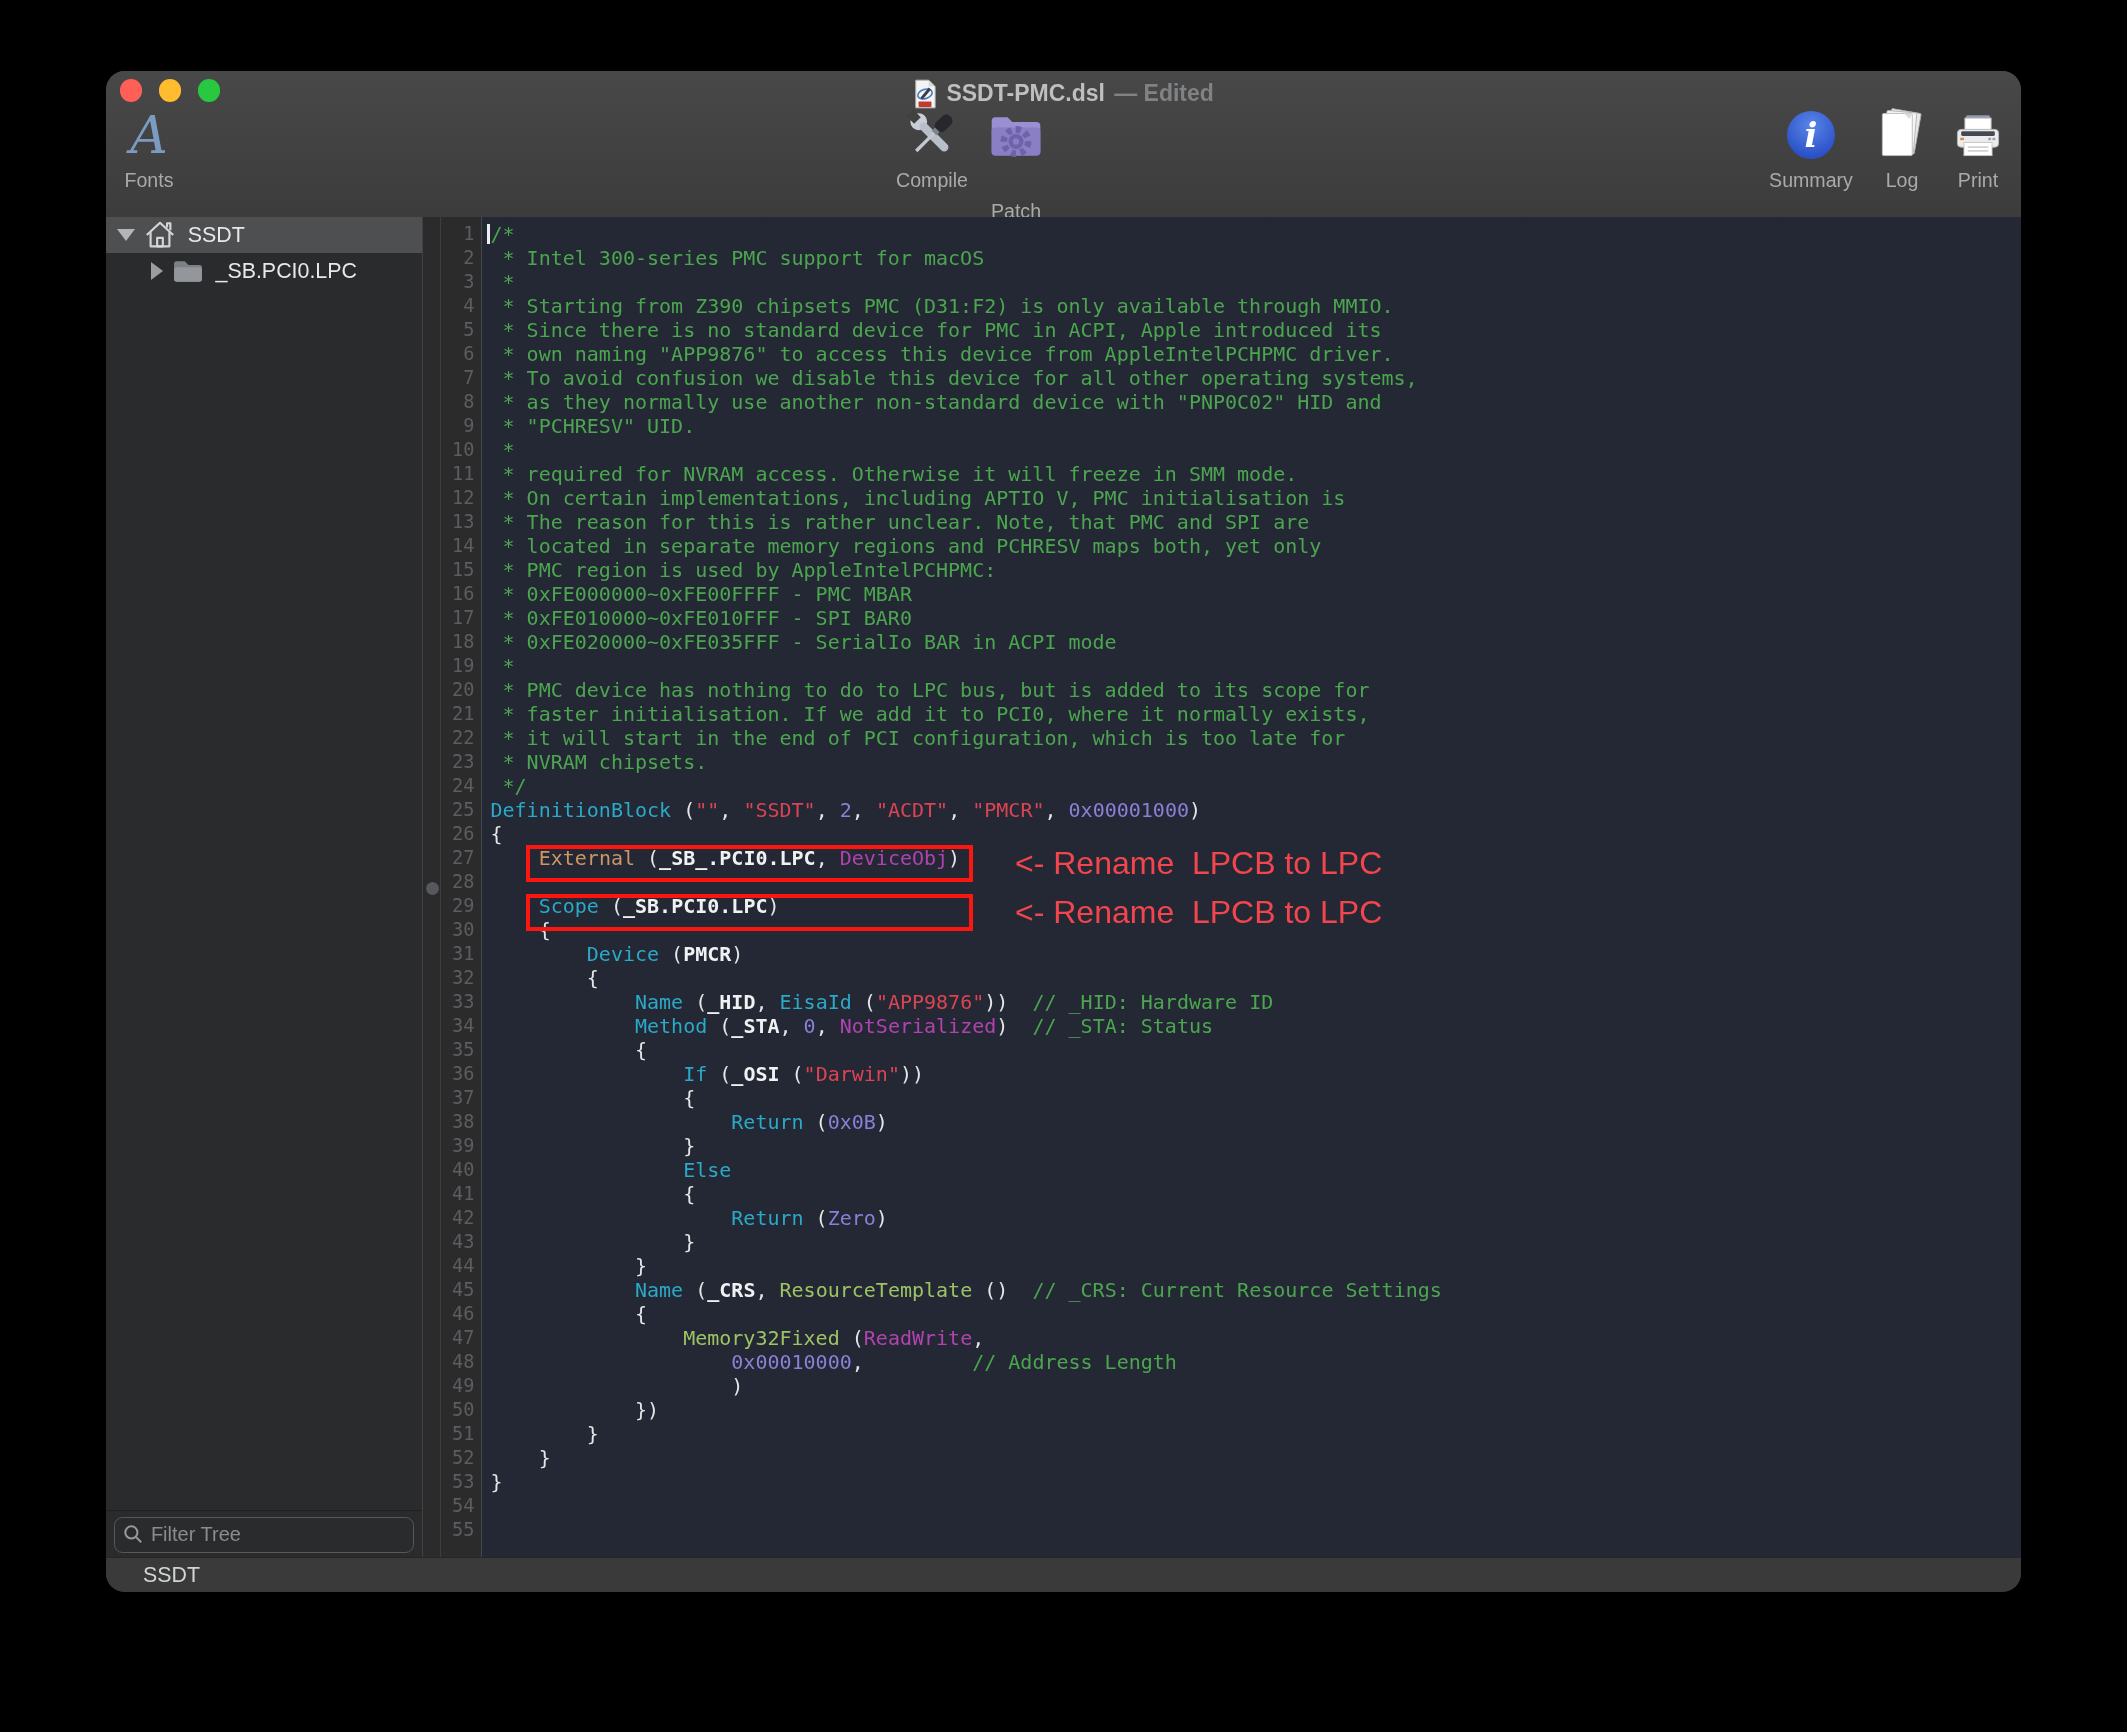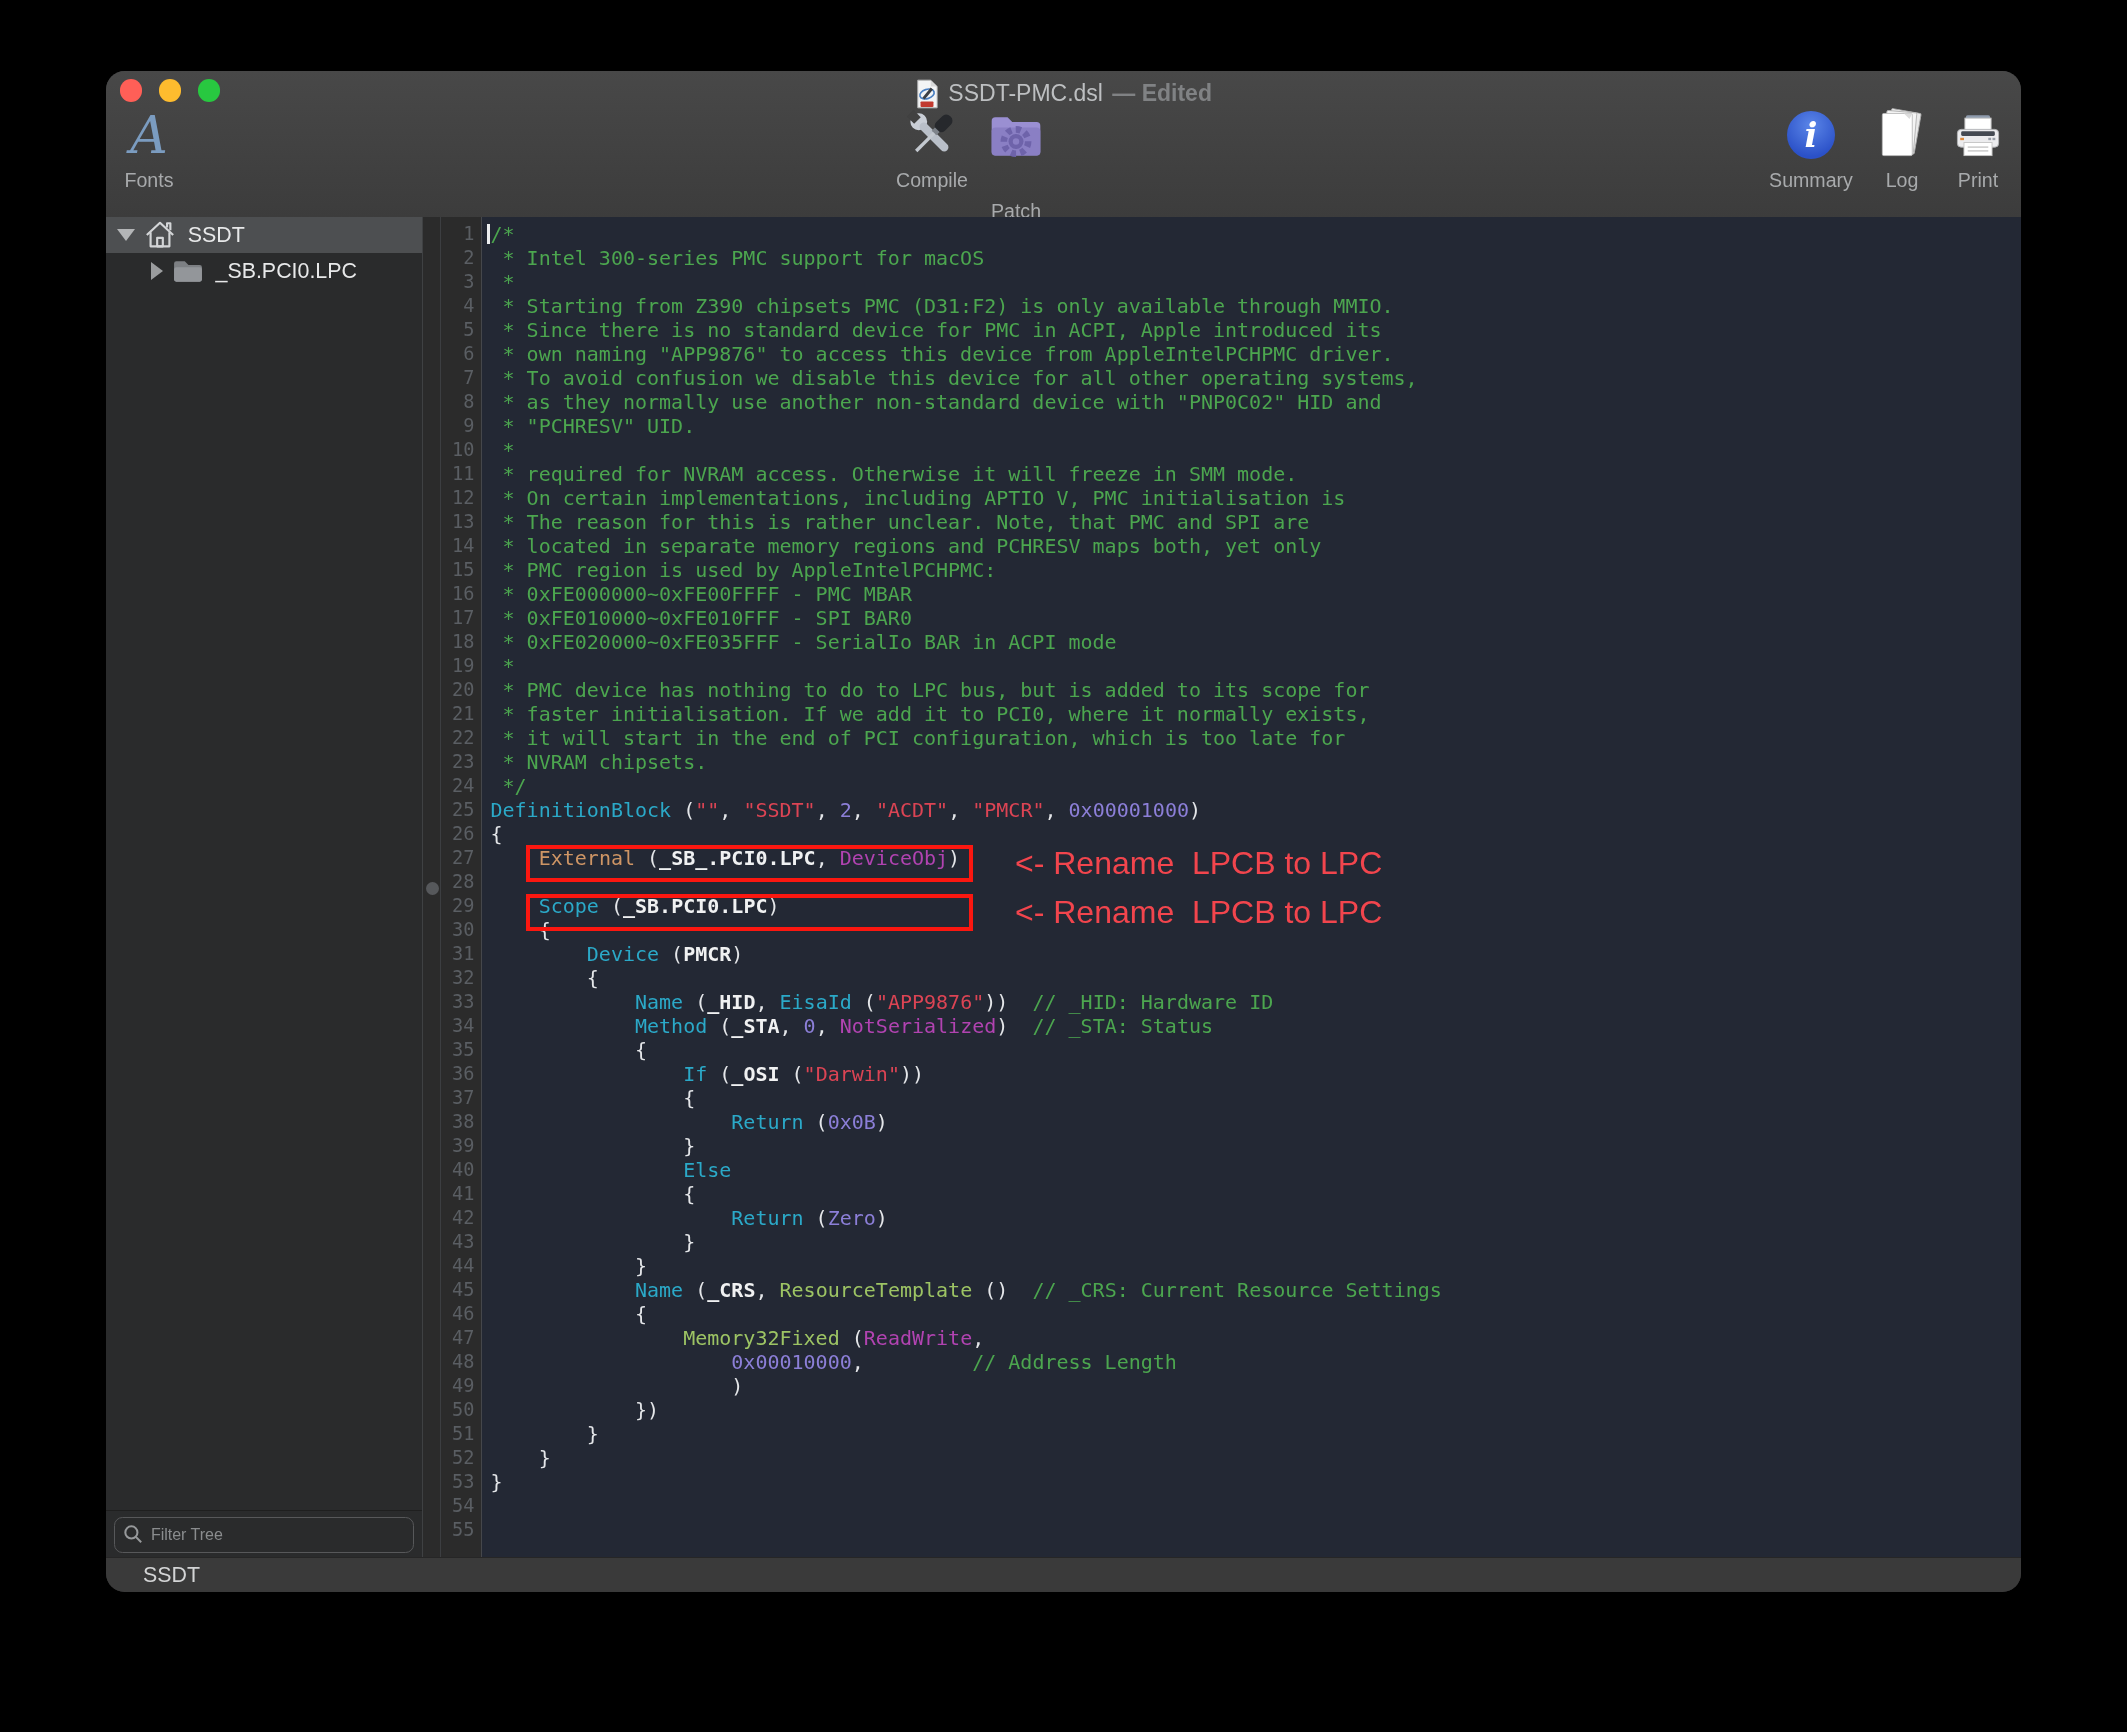--- a/index.html
+++ b/index.html
@@ -10,21 +10,21 @@
   .app-window{position:absolute;left:106px;top:71px;width:1915px;height:1521px;
     border-radius:18.6px;overflow:hidden;background:#2a2b2c;}
 
   
   .header{position:absolute;top:0;left:0;right:0;height:146px;
     background:linear-gradient(#484848,#3c3c3c);border-bottom:0.9px solid #232323;}
   .traffic{position:absolute;top:8.4px;width:22.4px;height:22.4px;border-radius:50%;}
   .tl-close{left:14px;} .tl-min{left:53px;} .tl-zoom{left:92px;}
   .titlebar{position:absolute;top:6.5px;left:0;right:0;height:32px;
     display:flex;justify-content:center;align-items:center;gap:9.3px;}
-  .title-name{font-size:23px;font-weight:400;color:#bdbfc1;}
+  .title-name{font-size:23px;font-weight:700;color:#bdbfc1;}
   .title-status{font-size:23px;font-weight:600;color:#808284;}
   .tb-item{position:absolute;top:35px;display:flex;flex-direction:column;
     align-items:center;gap:4.7px;width:112px;}
   .tb-label{font-size:19.6px;color:#a8aaac;}
   .tb-icon{height:58px;display:flex;align-items:center;justify-content:center;}
   .fonts-a{font-family:"DejaVu Serif",serif;font-style:italic;font-size:52px;
     color:#7b9cc0;line-height:56px;}
   .summary-i{font-family:"DejaVu Serif",serif;font-style:italic;font-weight:bold;
     font-size:34px;color:#fff;}
 
@@ -42,21 +42,21 @@
   .disc-down{border-left:9.3px solid transparent;border-right:9.3px solid transparent;
     border-top:12px solid #b3b5b7;margin-left:11.2px;}
   .disc-right{border-top:9.3px solid transparent;border-bottom:9.3px solid transparent;
     border-left:12px solid #9b9d9f;margin-left:45px;}
   .tree-icon{display:inline-flex;margin-left:9.3px;}
   .tree-label{margin-left:11.2px;}
   .filter-wrap{height:47px;border-top:0.9px solid #1f1f1f;display:flex;align-items:center;
     padding:0 8.4px;}
   .filter-field{flex:1;height:34px;border:1.9px solid #57585a;border-radius:8.4px;
     background:transparent;display:flex;align-items:center;padding:0 7.5px;gap:7.5px;}
-  .filter-placeholder{color:#8a8c8e;font-size:16px;}
+  .filter-placeholder{color:#8a8c8e;font-size:20px;}
 
   
   .editor{flex:1;position:relative;background:var(--code-bg,#232834);overflow:hidden;}
   .gutter{position:absolute;left:0;top:0;bottom:0;width:58px;
     background:var(--gutter-bg,#2b2b2b);border-right:1.9px solid #45474b;}
   .gutter-sep{position:absolute;left:17px;top:0;bottom:0;width:0.9px;background:#3c3e41;}
   .gutter-nums{position:absolute;left:17.7px;right:6.5px;top:4.7px;text-align:right;
     font-family:"DejaVu Sans Mono",monospace;font-size:18.6px;color:var(--c-ln,#5a5e63);}
   .gutter-nums div{height:24px;line-height:24px;}
   .lines{position:absolute;left:60px;top:4.7px;right:0;}

